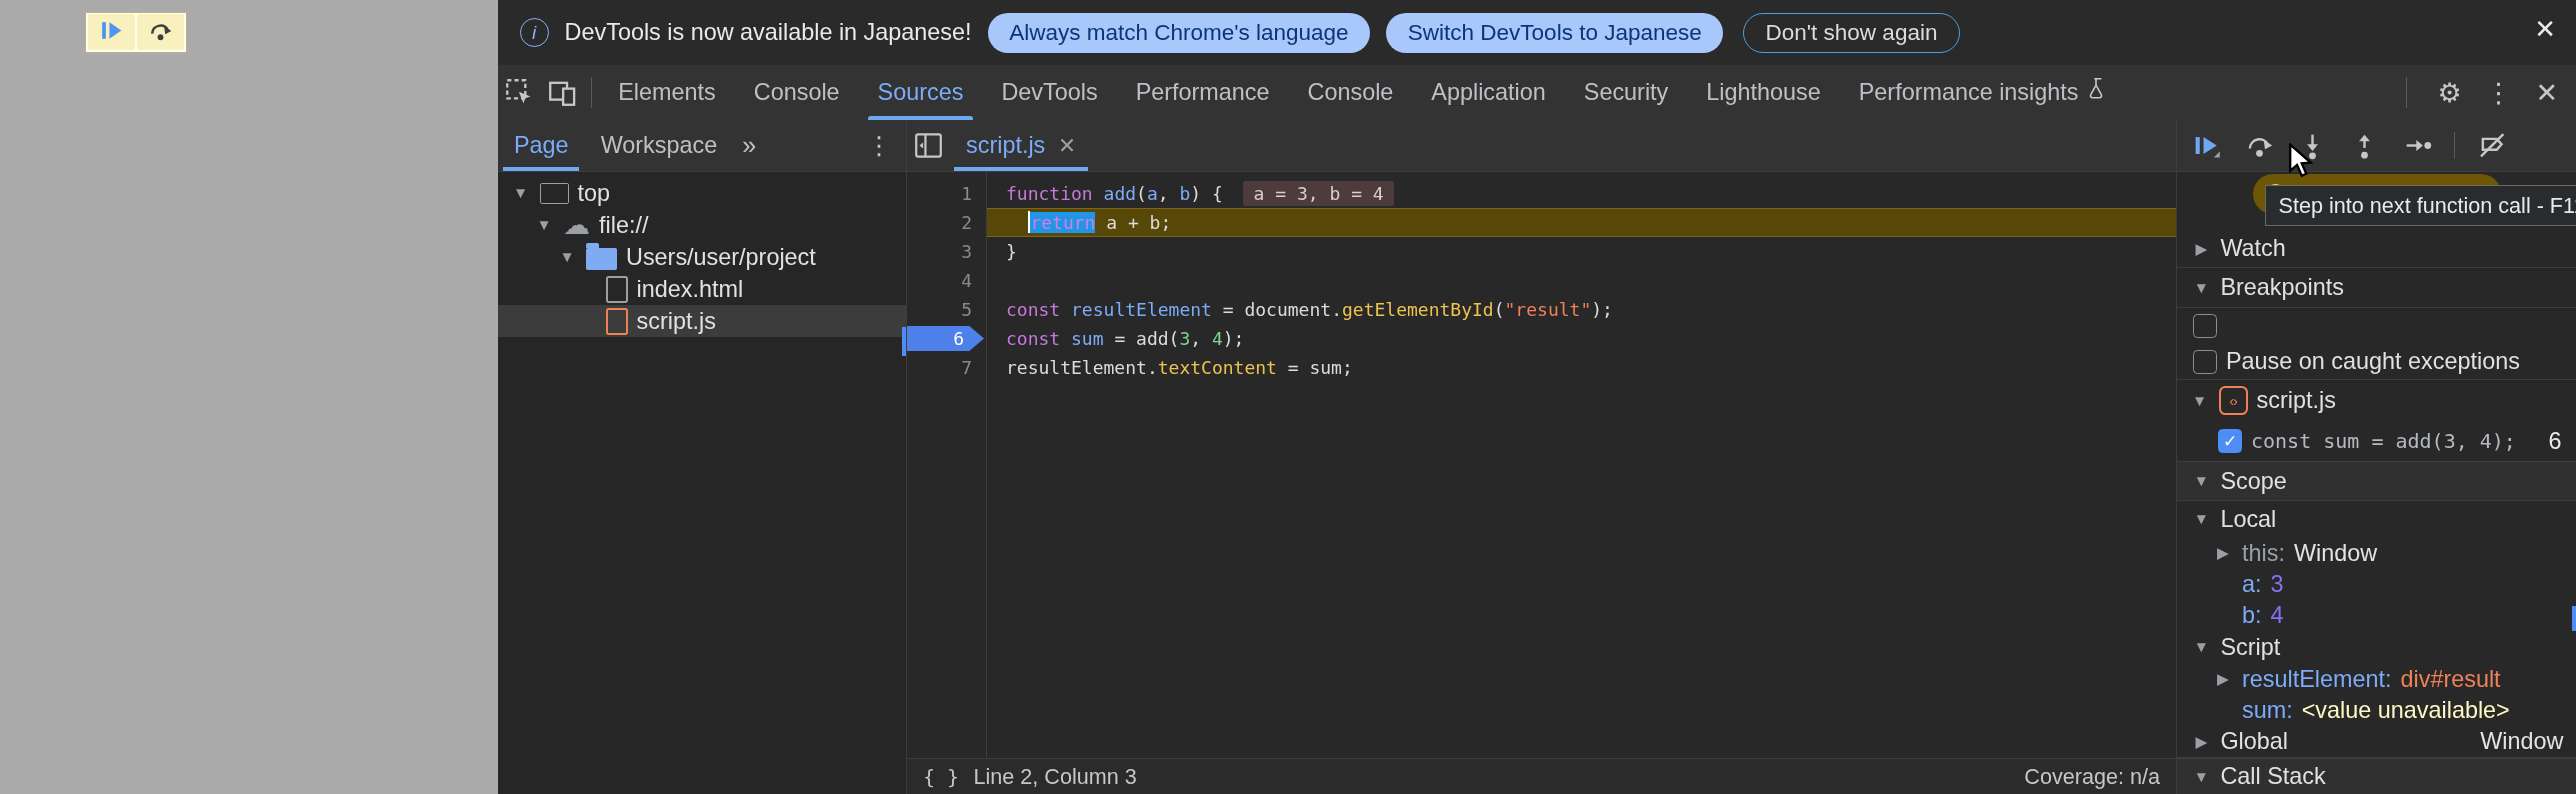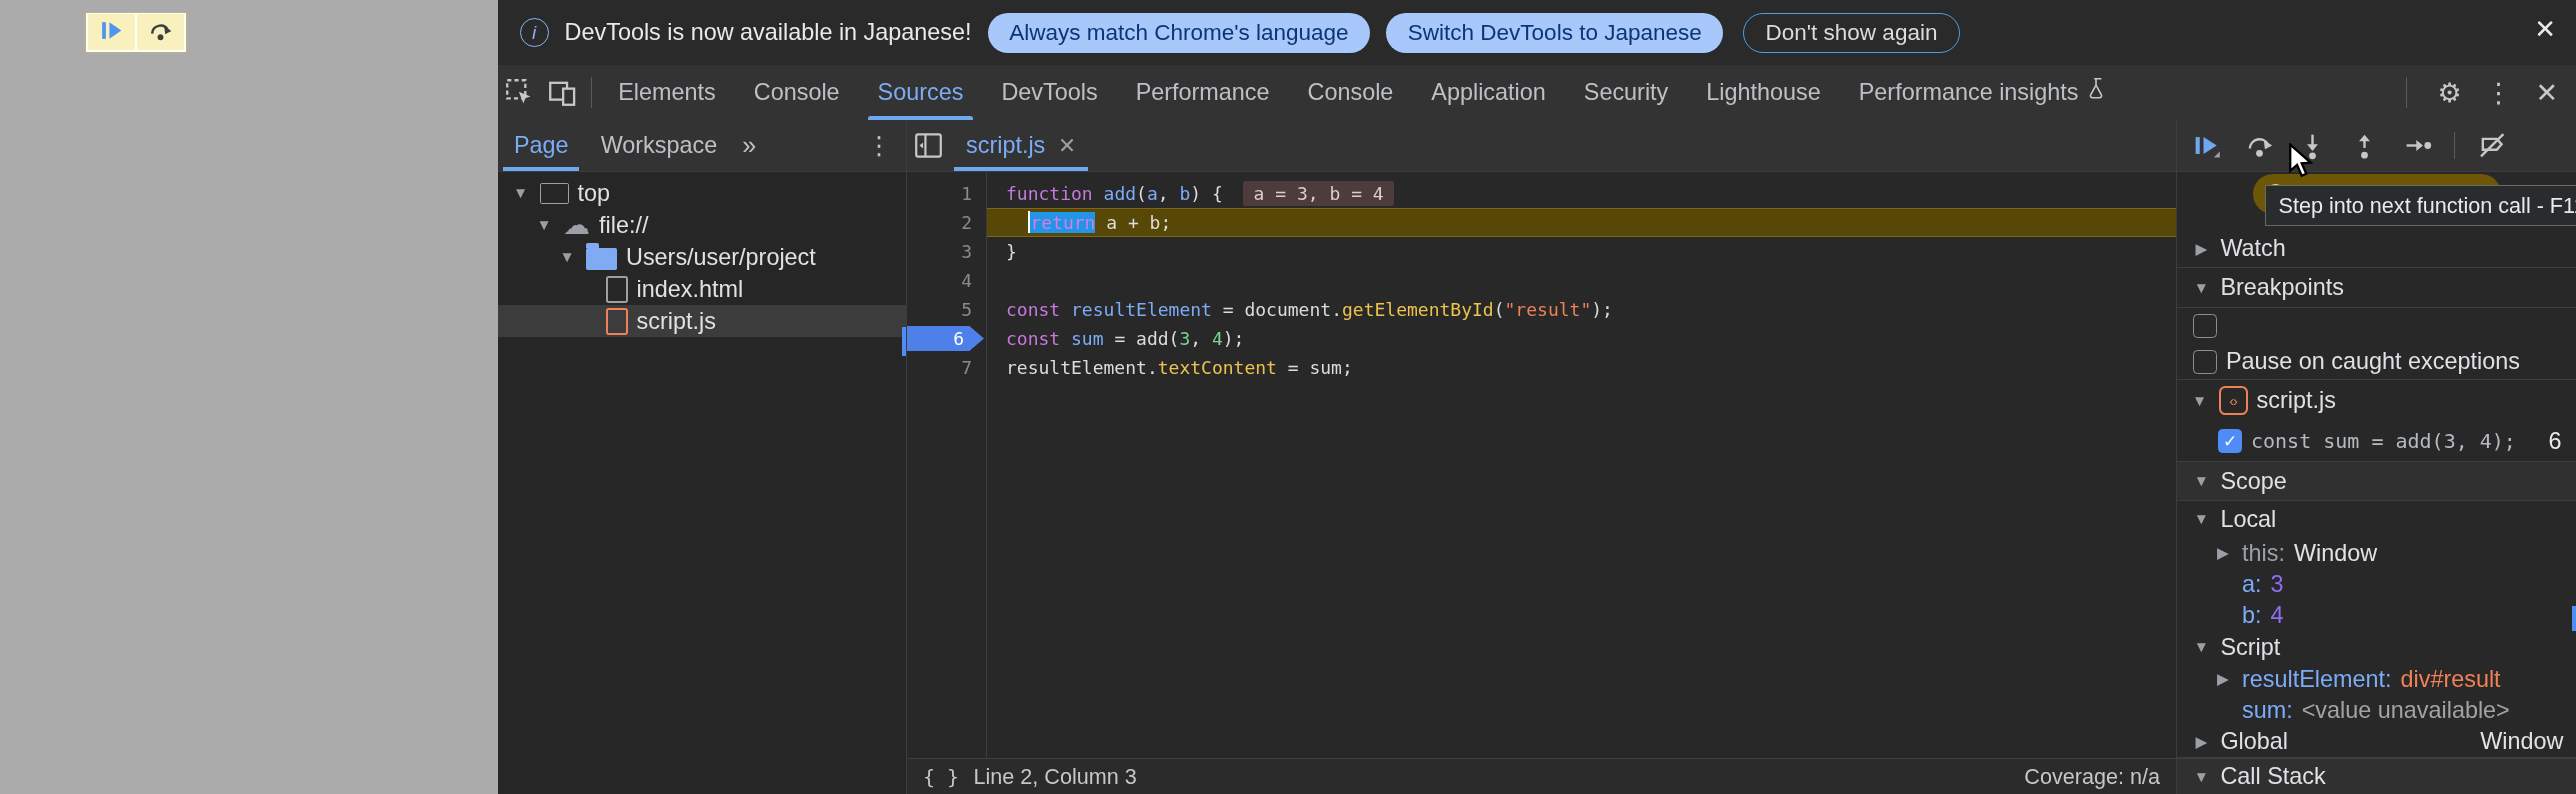--- a/index.html
+++ b/index.html
@@ -110,21 +110,21 @@
   .bb { border-bottom:0.9px solid #3d3d3d; }
   .hdr { background:#303030; }
   .cb { width:24px; height:24px; border:1.8px solid #8a8f98; border-radius:4.5px; flex:none; background:transparent; }
   .cb.checked { background:#4e8df6; border-color:#4e8df6; color:#fff; font-size:17px;
     display:flex; align-items:center; justify-content:center; }
   .ico-codesq { width:29px; height:29px; border:2.7px solid #ef8157; border-radius:6.3px; color:#ef8157;
     font-size:14.4px; display:flex; align-items:center; justify-content:center; letter-spacing:-0.9px; flex:none; }
   .bp-code { font-family:"DejaVu Sans Mono", monospace; font-size:20px; color:#b5bac1; }
   .bp-linenum { margin-left:auto; padding-right:14.4px; color:#e8eaed; }
   .v-name { color:#7cacf8; } .v-num { color:#8b6ff2; } .v-orange { color:#ef8157; }
-  .v-dim { color:#9aa0a6; } .v-blue { color:#a3a3a3; } .v-white { color:#e3e3e3; }
+  .v-dim { color:#9aa0a6; } .v-blue { color:#fef9c3; } .v-white { color:#e3e3e3; }
   .right-val { margin-left:auto; padding-right:12.6px; color:#e3e3e3; }
   .paused-pill { position:absolute; top:54px; left:76px; width:248px; height:40px;
     border-radius:20px; background:#6d5606; z-index:5; }
   .paused-pill::before { content:""; position:absolute; left:12.6px; top:10px; width:19px; height:19px;
     border-radius:50%; background:#ede28e; }
   .dbg-tooltip { position:absolute; top:65px; left:88px; height:41px; line-height:40px;
     background:#2a2b2d; border:0.9px solid #68696b; color:#e8eaed; font-size:21.6px;
     padding:0 12.6px; white-space:nowrap; z-index:6; }
   .cursor-svg { position:absolute; left:110px; top:23.4px; z-index:7; pointer-events:none; }
   .sliver { position:absolute; width:4.5px; background:#4e8df6; z-index:8; }

